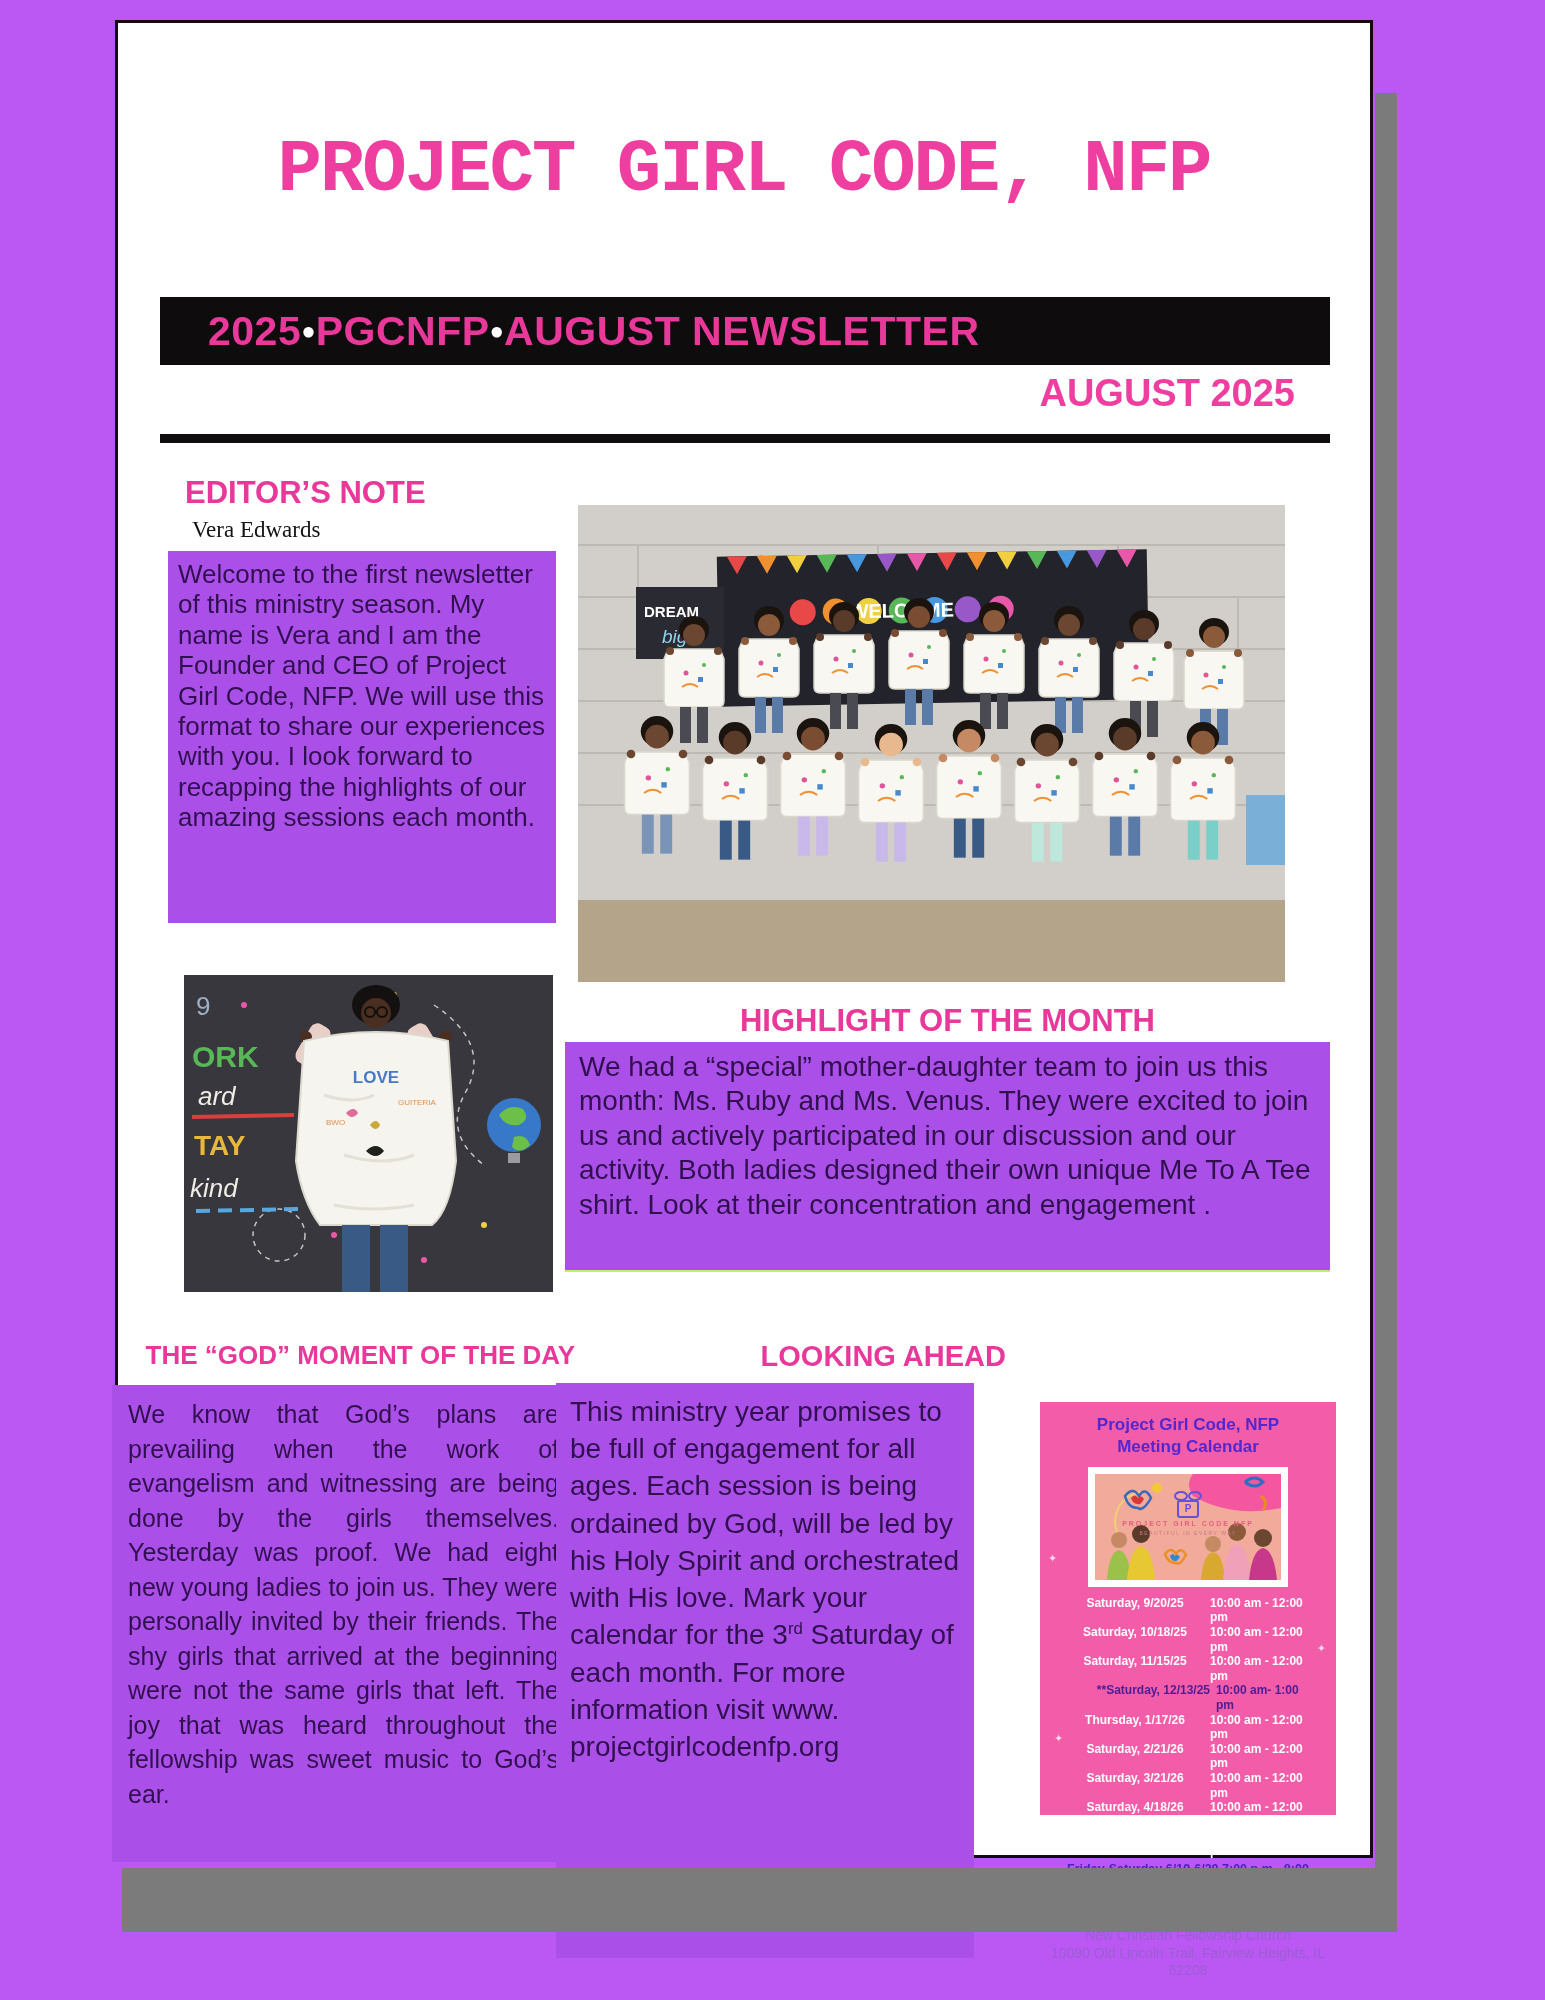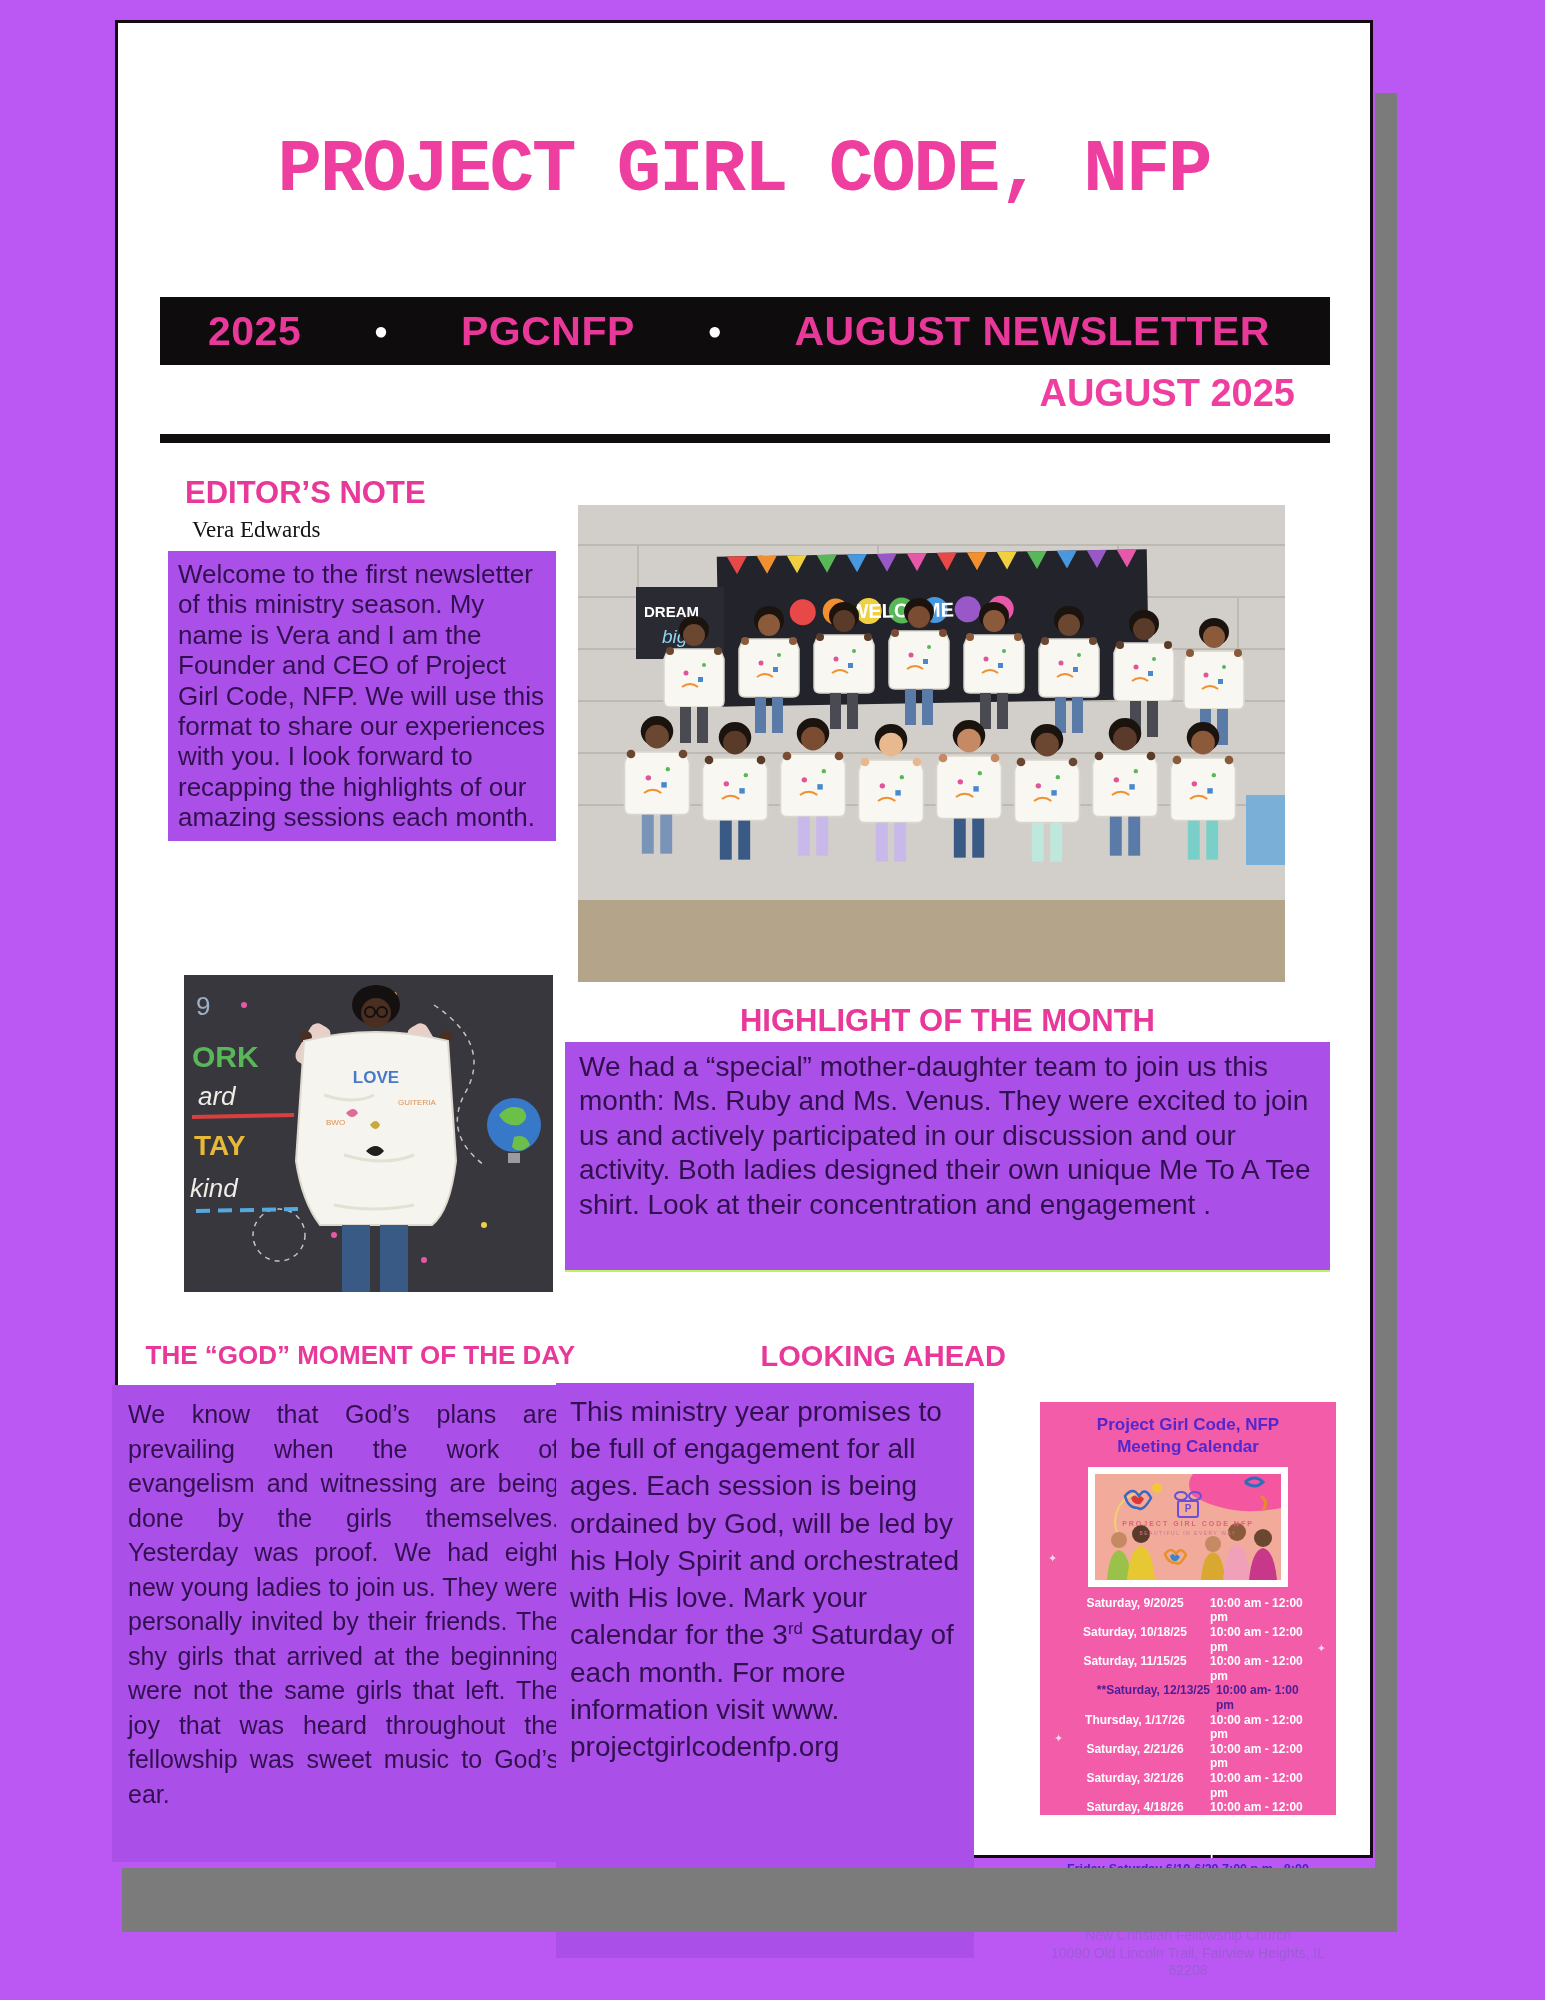--- a/index.html
+++ b/index.html
@@ -16,39 +16,39 @@
 
   
   .page{left:115px;top:20px;width:1258px;height:1838px;background:#ffffff;
         border:3px solid #16090f;box-sizing:border-box;z-index:2;}
 
   
   .masthead{left:115px;top:128px;width:1258px;text-align:center;z-index:3;
     font-family:"Liberation Mono", monospace;font-weight:bold;font-size:74px;
     color:#ee3fa0;letter-spacing:-2px;white-space:nowrap;}
   .banner{left:160px;top:297px;width:1170px;height:68px;background:#0e0c0d;z-index:3;
-    display:flex;align-items:center;justify-content:space-between;
+    display:flex;align-items:center;
     padding:0 60px 0 48px;box-sizing:border-box;}
   .banner .item{color:#e8399a;font-weight:bold;font-size:41px;letter-spacing:0.5px;}
   .banner .dot{color:#ffffff;font-size:24px;}
   .dateline{left:115px;top:372px;width:1180px;text-align:right;z-index:3;
     color:#ee3fa0;font-weight:bold;font-size:38px;letter-spacing:0px;}
   .rule{left:160px;top:434px;width:1170px;height:9px;background:#100d0e;z-index:3;}
 
   
   .h-pink{color:#e8399a;font-weight:bold;z-index:3;white-space:nowrap;}
   .editors-h{left:185px;top:475px;font-size:31px;}
   .byline{left:192px;top:517px;font-family:"Liberation Serif", serif;font-size:23px;color:#141414;z-index:3;}
   .highlight-h{left:565px;top:1003px;width:765px;text-align:center;font-size:31px;}
   .god-h{left:112px;top:1340px;width:463px;text-align:right;font-size:26px;}
   .ahead-h{left:588px;top:1340px;width:418px;text-align:right;font-size:29px;}
 
   
   .pbox{background:#ab4fe9;color:#31104f;z-index:3;box-sizing:border-box;}
-  .editor-box{left:168px;top:551px;width:388px;height:290px;padding:8px 10px;
+  .editor-box{left:168px;top:551px;width:388px;height:372px;padding:8px 10px;
     font-size:26px;line-height:1.17;}
   .highlight-box{left:565px;top:1042px;width:765px;height:230px;padding:8px 14px;
     font-size:28px;line-height:1.23;border-bottom:2px solid #bef264;}
   .god-box{left:112px;top:1385px;width:463px;height:477px;padding:12px 16px;
     font-size:25px;line-height:1.38;text-align:justify;}
   .ahead-box{left:556px;top:1383px;width:418px;height:575px;padding:10px 14px;
     font-size:28px;line-height:1.33;z-index:3;}
   .ahead-box sup{font-size:60%;}
 
   

